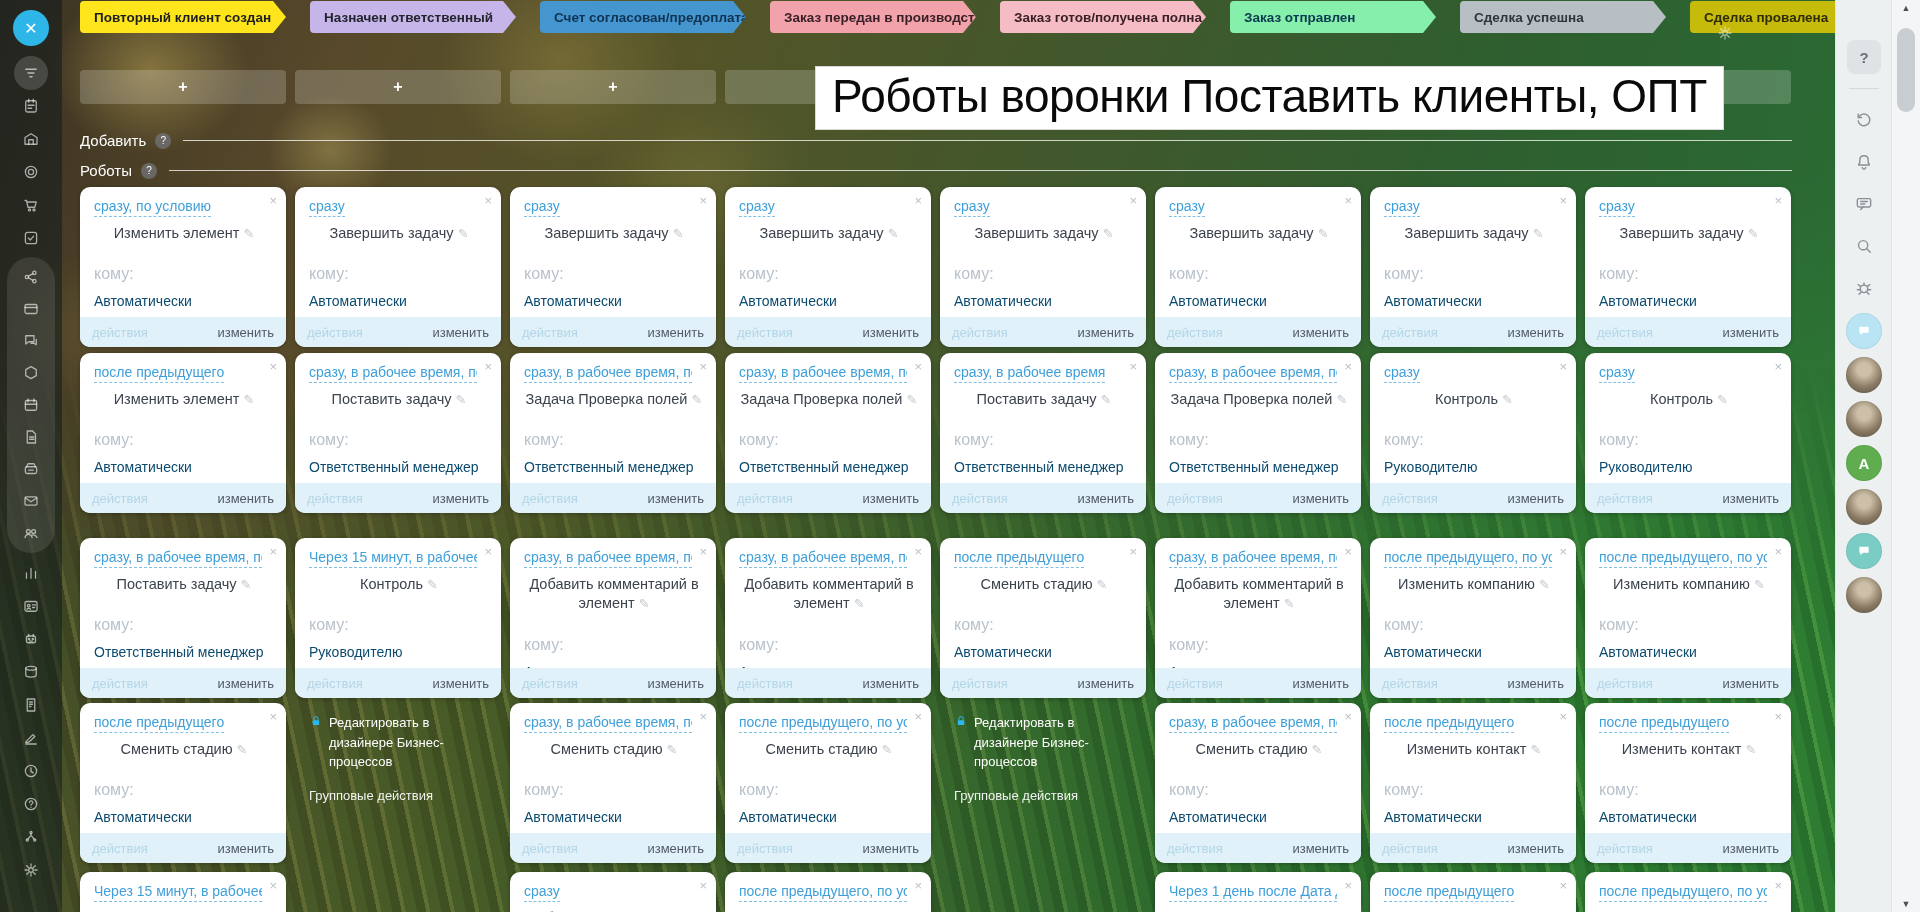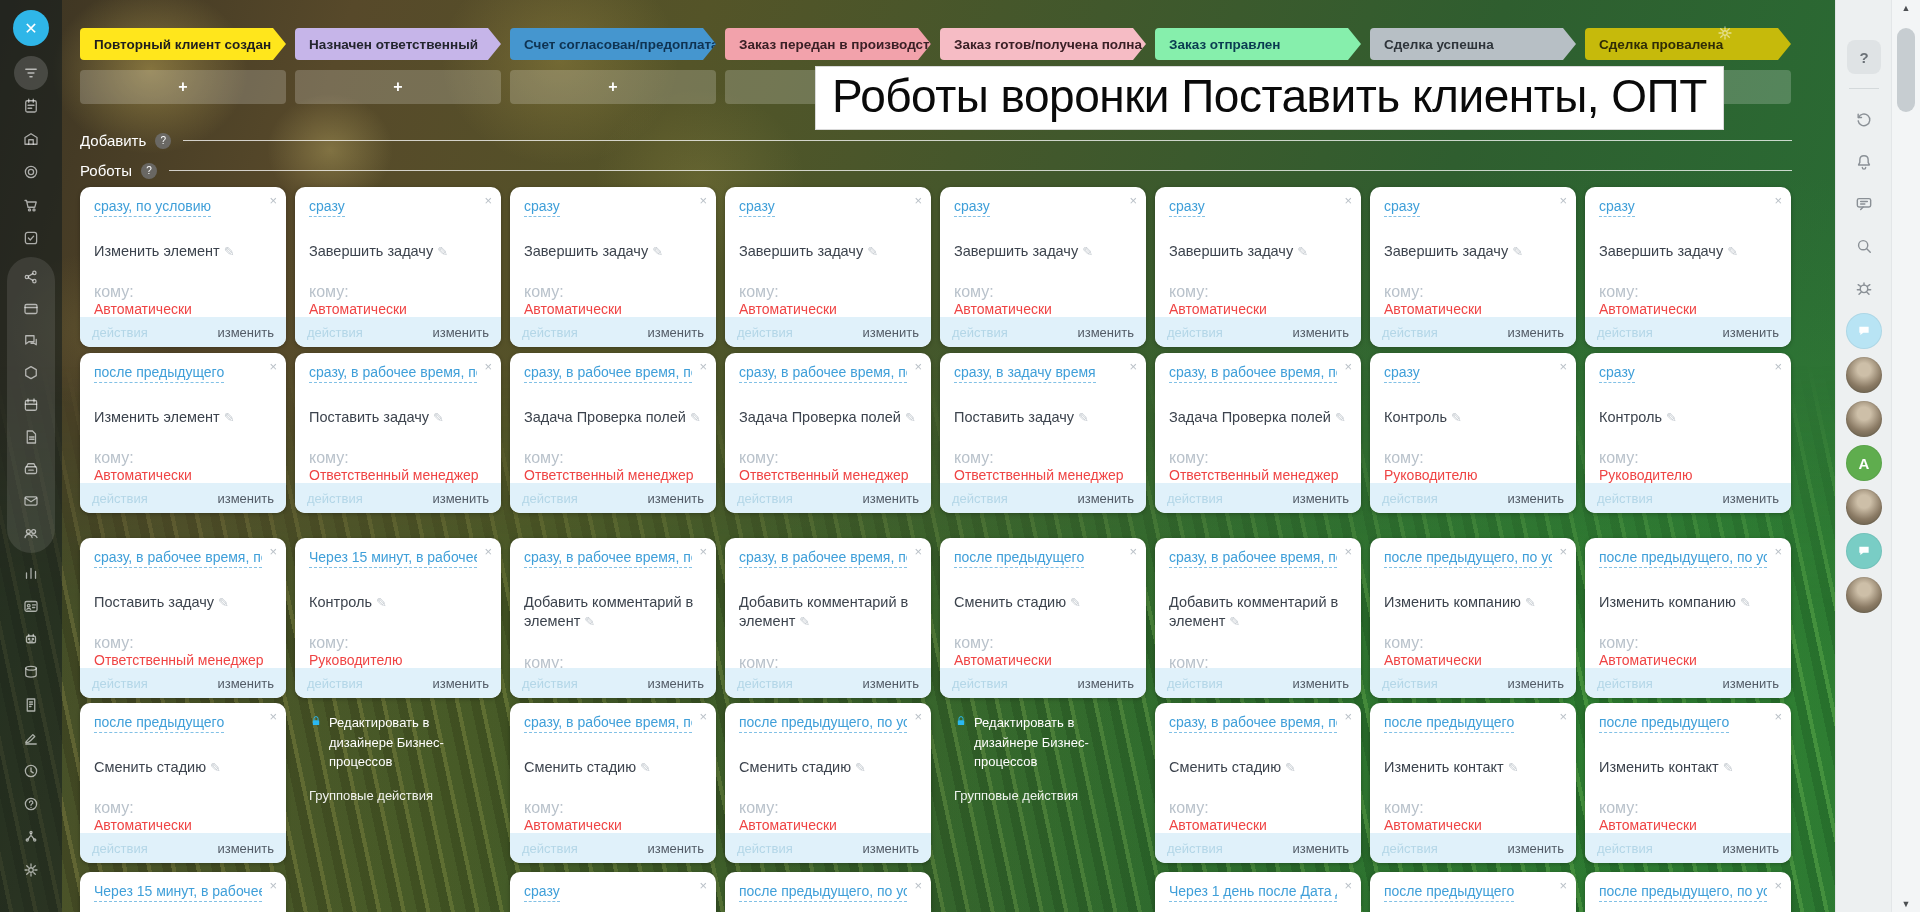--- a/index.html
+++ b/index.html
@@ -25,21 +25,21 @@
   #left-sidebar{position:absolute;left:0;top:0;width:62px;height:912px;background:rgba(14,24,28,.52);z-index:10;}
   .close-btn{position:absolute;left:13px;top:10px;width:36px;height:36px;border-radius:50%;background:#2fb6e8;color:#fff;
     display:flex;align-items:center;justify-content:center;font-size:16px;cursor:pointer;}
   #ls-icons{position:absolute;left:0;top:56px;width:62px;display:flex;flex-direction:column;align-items:center;}
   .ls-item{width:62px;height:33px;display:flex;align-items:center;justify-content:center;color:rgba(255,255,255,.62);cursor:pointer;}
   .ls-item.hl{position:relative;}
   .ls-item.hl::before{content:"";position:absolute;width:34px;height:34px;border-radius:50%;background:rgba(255,255,255,.16);}
   .ls-group{width:48px;border-radius:24px;background:rgba(255,255,255,.10);display:flex;flex-direction:column;align-items:center;margin:3px 0;padding:4px 0;}
   .ls-group .ls-item{width:48px;height:32px;}
   
-  #stage-row{position:absolute;left:80px;top:28px;width:1712px;display:grid;grid-template-columns:repeat(8,206px);gap:9px;z-index:3;}
+  #stage-row{position:absolute;left:80px;top:1px;width:1712px;display:grid;grid-template-columns:repeat(8,206px);gap:24px;z-index:3;}
   .stage{height:32px;display:flex;align-items:center;padding:0 20px 0 14px;font-size:13.5px;font-weight:bold;
     white-space:nowrap;overflow:hidden;cursor:pointer;
     clip-path:polygon(0 0, calc(100% - 13px) 0, 100% 50%, calc(100% - 13px) 100%, 0 100%);
     border-radius:4px 0 0 4px;}
   #stage-gear{position:absolute;left:1716px;top:24px;color:rgba(255,255,255,.55);z-index:3;cursor:pointer;}
   
   #plus-row{position:absolute;left:80px;top:70px;width:1712px;display:grid;grid-template-columns:repeat(8,206px);gap:9px;z-index:2;}
   .plus-cell{height:34px;border-radius:4px;background:rgba(255,255,255,.20);color:#fff;display:flex;align-items:center;justify-content:center;
     font-size:16px;font-weight:bold;cursor:pointer;}
   
@@ -51,24 +51,24 @@
   .sec-help{width:16px;height:16px;border-radius:50%;background:rgba(110,110,110,.85);color:#fff;font-size:10px;
     display:flex;align-items:center;justify-content:center;margin-right:12px;cursor:pointer;}
   .sec-line{flex:1;height:1px;background:rgba(255,255,255,.75);}
   
   .robot-row{position:absolute;left:80px;width:1712px;display:grid;grid-template-columns:repeat(8,206px);gap:9px;z-index:2;}
   .card{position:relative;height:160px;background:#fff;border-radius:10px;box-shadow:0 1px 4px rgba(0,0,0,.28);
     padding:10px 12px 34px 14px;box-sizing:border-box;}
   .card-when{font-size:14px;color:#3f9fd9;white-space:nowrap;overflow:hidden;max-width:168px;cursor:pointer;
     border-bottom:1px dashed rgba(63,159,217,.65);display:inline-block;line-height:1.35;}
   .card-close{position:absolute;right:9px;top:7px;color:#b9c0c7;font-size:13px;cursor:pointer;line-height:1;}
-  .card-action{margin-top:21px;font-size:14.5px;color:#3c434d;line-height:1.35;}
+  .card-action{margin-top:3px;font-size:14.5px;color:#3c434d;line-height:1.35;text-align:center;}
   .pencil{color:#c3c9cf;font-size:13px;cursor:pointer;}
   .card-to-label{margin-top:22px;font-size:16px;color:#b9c2cb;}
-  .card-to{margin-top:0;font-size:14px;color:#ef4444;white-space:nowrap;overflow:hidden;cursor:pointer;}
+  .card-to{margin-top:10px;font-size:14px;color:#0c4a6e;white-space:nowrap;overflow:hidden;cursor:pointer;}
   .card-footer{position:absolute;left:0;right:0;bottom:0;height:30px;background:#e0f1fa;border-radius:0 0 10px 10px;
     display:flex;align-items:center;justify-content:space-between;padding:0 12px;box-sizing:border-box;font-size:13px;}
   .card-footer .f-actions{color:#b3d6e7;cursor:pointer;}
   .card-footer .f-edit{color:#525b66;cursor:pointer;}
   .card.locked-card{background:transparent;box-shadow:none;}
   .locked-title{font-size:13px;color:#fff;line-height:1.5;display:flex;gap:6px;}
   .locked-title .lk{color:#2bb8f0;flex:0 0 auto;margin-top:1px;}
   .locked-sub{margin-top:16px;font-size:13px;color:rgba(255,255,255,.92);}
   
   #right-rail{position:absolute;right:28px;top:0;width:56px;height:912px;background:#edf0f1;z-index:10;
@@ -338,21 +338,21 @@
           <span class="f-edit">изменить</span>
         </div></div>
       <div class="card"><a class="card-when">сразу, в рабочее время, пос...</a><span class="card-close">×</span><div class="card-action">Задача Проверка полей <span class="pencil">✎</span></div><div class="card-to-label">кому:</div><div class="card-to">Ответственный менеджер</div><div class="card-footer">
           <span class="f-actions">действия</span>
           <span class="f-edit">изменить</span>
         </div></div>
       <div class="card"><a class="card-when">сразу, в рабочее время, пос...</a><span class="card-close">×</span><div class="card-action">Задача Проверка полей <span class="pencil">✎</span></div><div class="card-to-label">кому:</div><div class="card-to">Ответственный менеджер</div><div class="card-footer">
           <span class="f-actions">действия</span>
           <span class="f-edit">изменить</span>
         </div></div>
-      <div class="card"><a class="card-when">сразу, в задачу время</a><span class="card-close">×</span><div class="card-action">Поставить задачу <span class="pencil">✎</span></div><div class="card-to-label">кому:</div><div class="card-to">Ответственный менеджер</div><div class="card-footer">
+      <div class="card"><a class="card-when">сразу, в рабочее время</a><span class="card-close">×</span><div class="card-action">Поставить задачу <span class="pencil">✎</span></div><div class="card-to-label">кому:</div><div class="card-to">Ответственный менеджер</div><div class="card-footer">
           <span class="f-actions">действия</span>
           <span class="f-edit">изменить</span>
         </div></div>
       <div class="card"><a class="card-when">сразу, в рабочее время, пос...</a><span class="card-close">×</span><div class="card-action">Задача Проверка полей <span class="pencil">✎</span></div><div class="card-to-label">кому:</div><div class="card-to">Ответственный менеджер</div><div class="card-footer">
           <span class="f-actions">действия</span>
           <span class="f-edit">изменить</span>
         </div></div>
       <div class="card"><a class="card-when">сразу</a><span class="card-close">×</span><div class="card-action">Контроль <span class="pencil">✎</span></div><div class="card-to-label">кому:</div><div class="card-to">Руководителю</div><div class="card-footer">
           <span class="f-actions">действия</span>
           <span class="f-edit">изменить</span>

